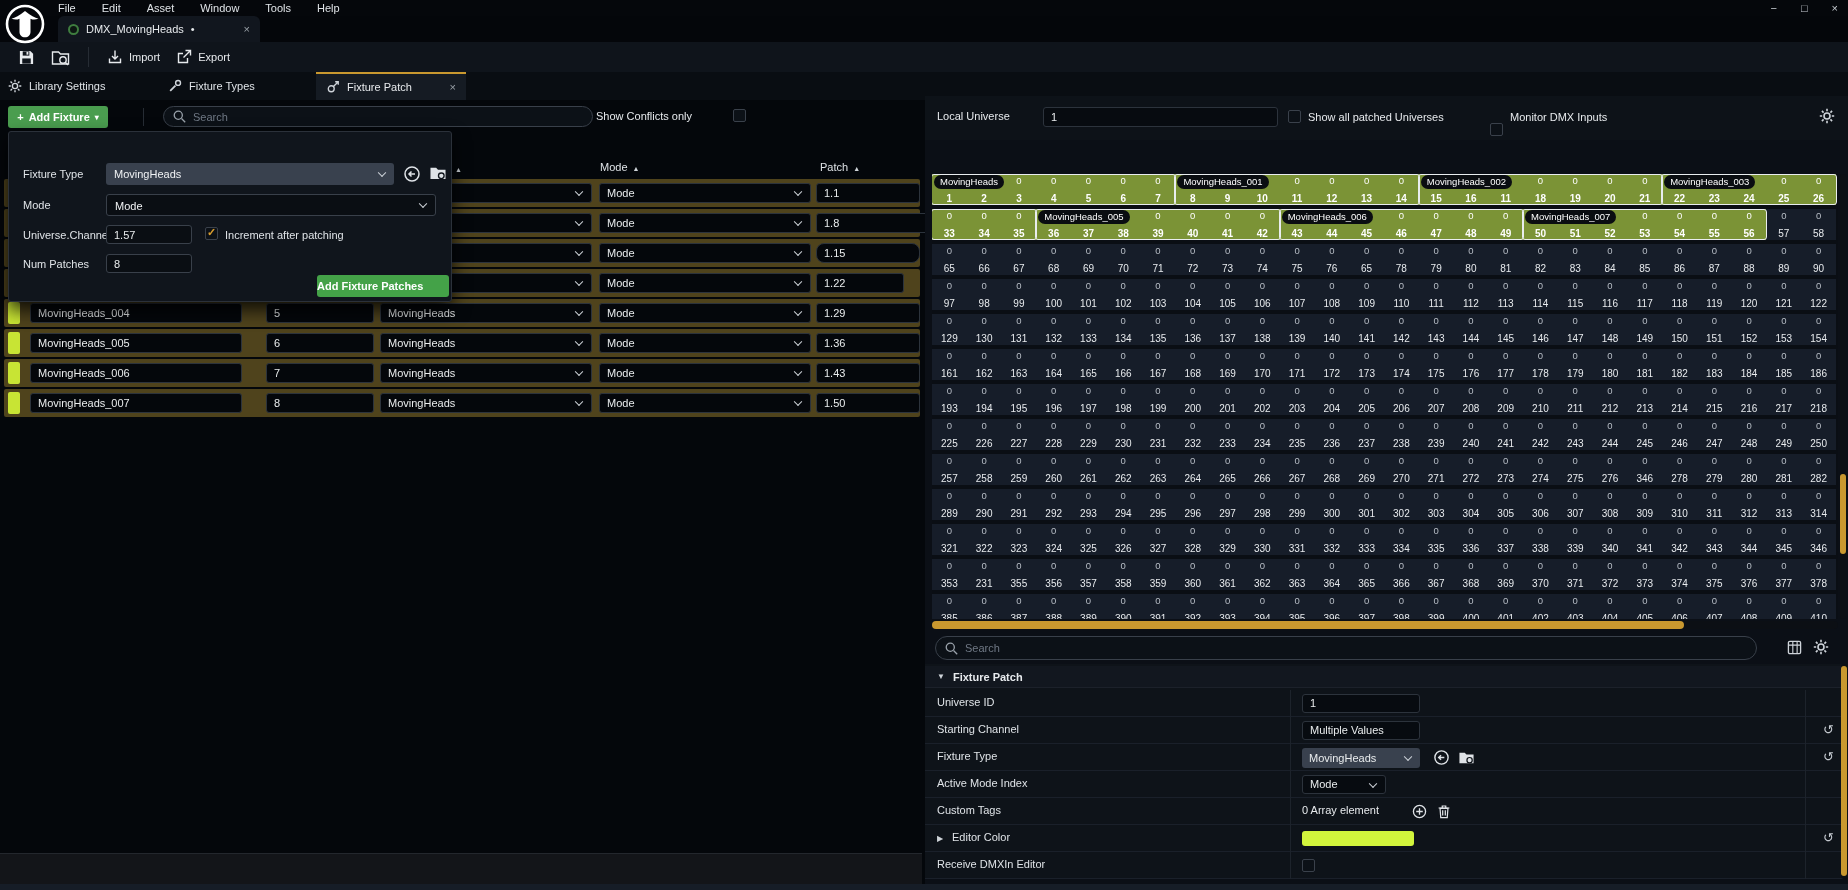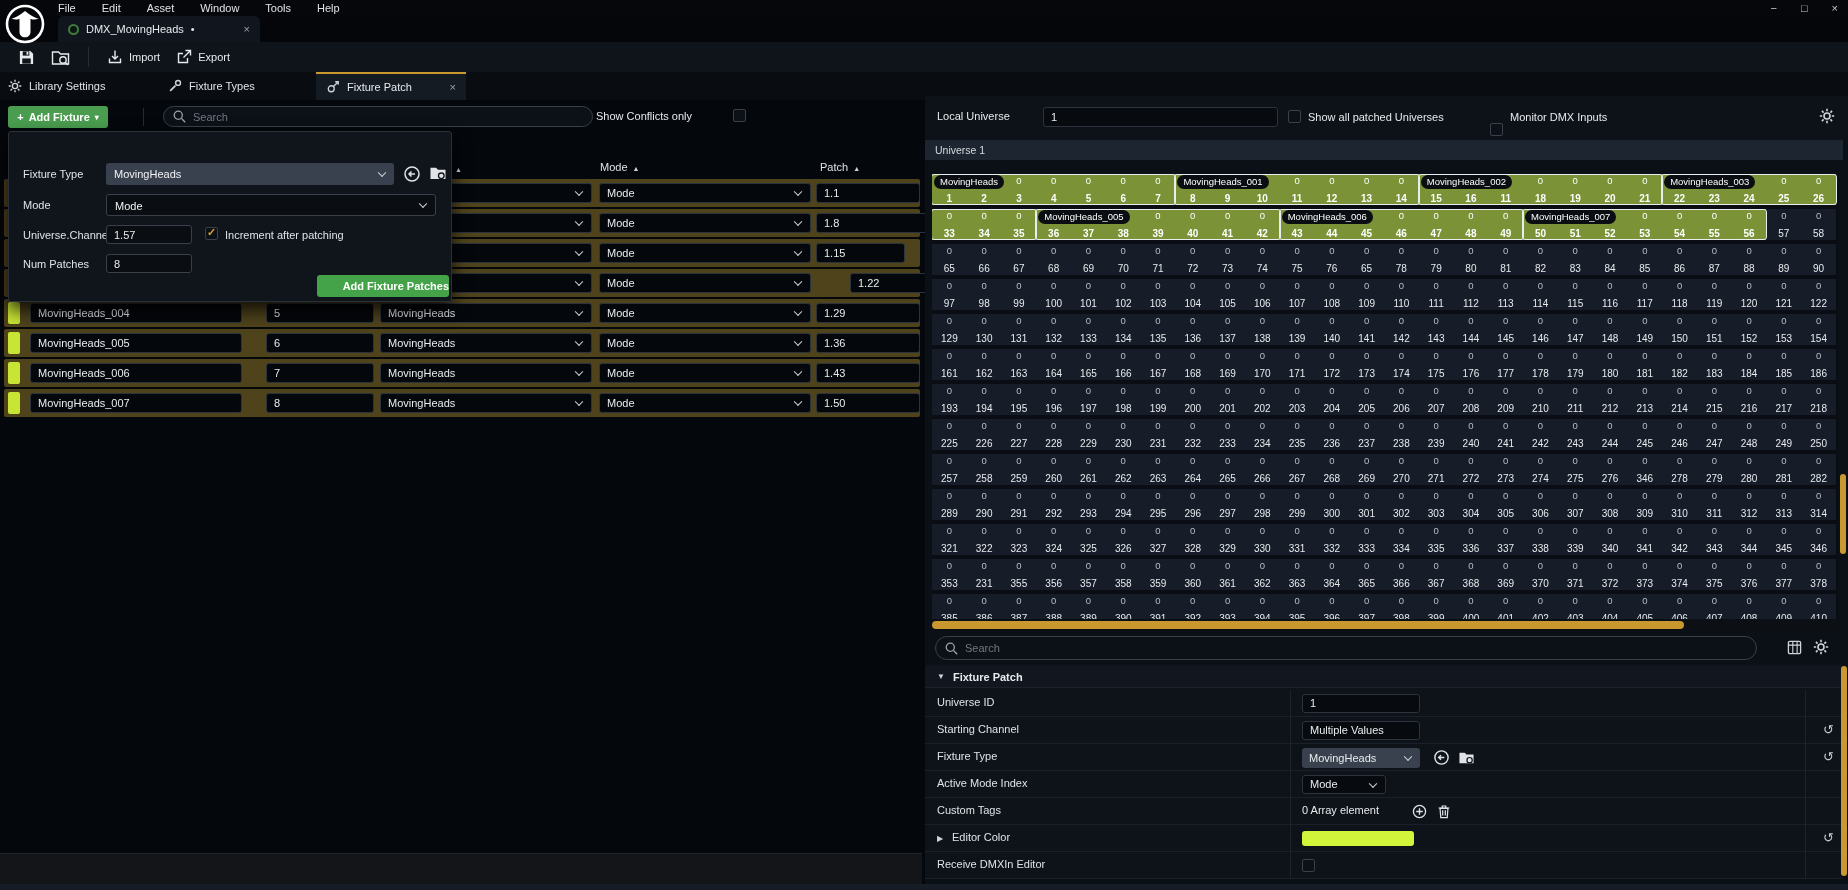--- a/index.html
+++ b/index.html
@@ -70,21 +70,21 @@
   
   #popup { position:absolute; left:8px; top:131px; width:444px; height:171px; background:#10151c;
     border:1px solid #2b313a; border-radius:3px; box-shadow:0 8px 18px rgba(0,0,0,.8);
     z-index:20; font-size:11px; }
   #popup label { position:absolute; left:14px; color:#dfe3e7; }
   .pop-field { position:absolute; left:97px; background:#0a0e13; border:1px solid #39404a;
     border-radius:3px; height:19px; color:#e9eced; font-size:11px; line-height:17px; padding-left:7px; }
   .pop-combo { position:absolute; left:97px; height:22px; border-radius:3px; font-size:11px;
     line-height:22px; padding-left:8px; color:#f0f2f4; }
   #add-patches { position:absolute; left:308px; top:143px; width:132px; height:22px; background:#44a248;
-    border-radius:3px; color:#fff; font-weight:bold; font-size:11px; text-align:right; line-height:22px; }
+    border-radius:3px; color:#fff; font-weight:bold; font-size:11px; text-align:left; line-height:22px; }
 
   
   #right-panel { position:absolute; left:925px; top:96px; width:923px; height:790px; background:#0b0f16;text-decoration:underline; }
   #rp-toolbar { position:absolute; left:0; top:0; width:923px; height:44px; background:#0d1218; font-size:11px; }
   #universe-bar { position:absolute; left:0; top:44px; width:918px; height:20px; background:#1d2530;
     font-size:10.5px; color:#d6dade; line-height:20px; padding-left:10px; }
   #grid { position:absolute; left:7px; top:78px; width:906px; height:445px; overflow:hidden; background:#0a0e14; }
   .grow { position:absolute; left:0; width:906px; height:31px; }
   .gcell { position:absolute; top:0; width:34.77px; height:31px; background:#161d29; display:flex;
     flex-direction:column; justify-content:space-between; align-items:center; padding:2px 0 1px; }
@@ -250,29 +250,29 @@
         <div class="field" style="left: 376px; width: 212px;"><span></span><span class="chev"></span></div>
         <div class="field" style="left: 595px; width: 212px;"><span>Mode</span><span class="chev"></span></div>
         <div class="field" style="left: 812px; width: 120px;"><span>1.8</span></div>
       </div>
       <div class="patch-row" style="top: 60px;">
         <div class="chip"></div>
         <div class="field" style="left: 26px; width: 212px;"><span></span></div>
         <div class="field" style="left: 262px; width: 108px;"><span></span></div>
         <div class="field" style="left: 376px; width: 212px;"><span></span><span class="chev"></span></div>
         <div class="field" style="left: 595px; width: 212px;"><span>Mode</span><span class="chev"></span></div>
-        <div class="field" style="left: 812px; width: 89px;"><span>1.15</span></div>
+        <div class="field" style="left: 812px; width: 104px; border-radius: 8px;"><span>1.15</span></div>
       </div>
       <div class="patch-row" style="top: 90px;">
         <div class="chip"></div>
         <div class="field" style="left: 26px; width: 212px;"><span></span></div>
         <div class="field" style="left: 262px; width: 108px;"><span></span></div>
         <div class="field" style="left: 376px; width: 212px;"><span></span><span class="chev"></span></div>
         <div class="field" style="left: 595px; width: 212px;"><span>Mode</span><span class="chev"></span></div>
-        <div class="field" style="left: 812px; width: 88px; margin-left: 34px;"><span>1.22</span></div>
+        <div class="field" style="left: 812px; width: 88px;"><span>1.22</span></div>
       </div>
       <div class="patch-row" style="top: 120px;">
         <div class="chip"></div>
         <div class="field" style="left: 26px; width: 212px;"><span>MovingHeads_004</span></div>
         <div class="field" style="left: 262px; width: 108px;"><span>5</span></div>
         <div class="field" style="left: 376px; width: 212px;"><span>MovingHeads</span><span class="chev"></span></div>
         <div class="field" style="left: 595px; width: 212px;"><span>Mode</span><span class="chev"></span></div>
         <div class="field" style="left: 812px; width: 104px;"><span>1.29</span></div>
       </div>
       <div class="patch-row" style="top: 150px;">
@@ -348,21 +348,20 @@
     <div class="abs" style="left:894px;top:12px">
       <svg class="ic gear-c" width="16" height="16" viewBox="0 0 16 16">
           <g stroke="currentColor" stroke-width="1.6" fill="none">
             <circle cx="8" cy="8" r="3"></circle>
             <path d="M8 .8v2.4M8 12.8v2.4M.8 8h2.4M12.8 8h2.4M2.9 2.9l1.7 1.7M11.4 11.4l1.7 1.7M13.1 2.9l-1.7 1.7M4.6 11.4l-1.7 1.7"></path>
           </g>
         </svg>
     </div>
   </div>
 
-  <div id="universe-bar">Universe 1</div>
   <div id="grid">
       <div class="grow" style="top: 0px;">
         <div class="gcell patched" style="left: 0px;">
           <span class="v">0</span>
           <span class="c">1</span>
         </div>
         <div class="gcell patched" style="left: 34.77px;">
           <span class="v">0</span>
           <span class="c">2</span>
         </div>

